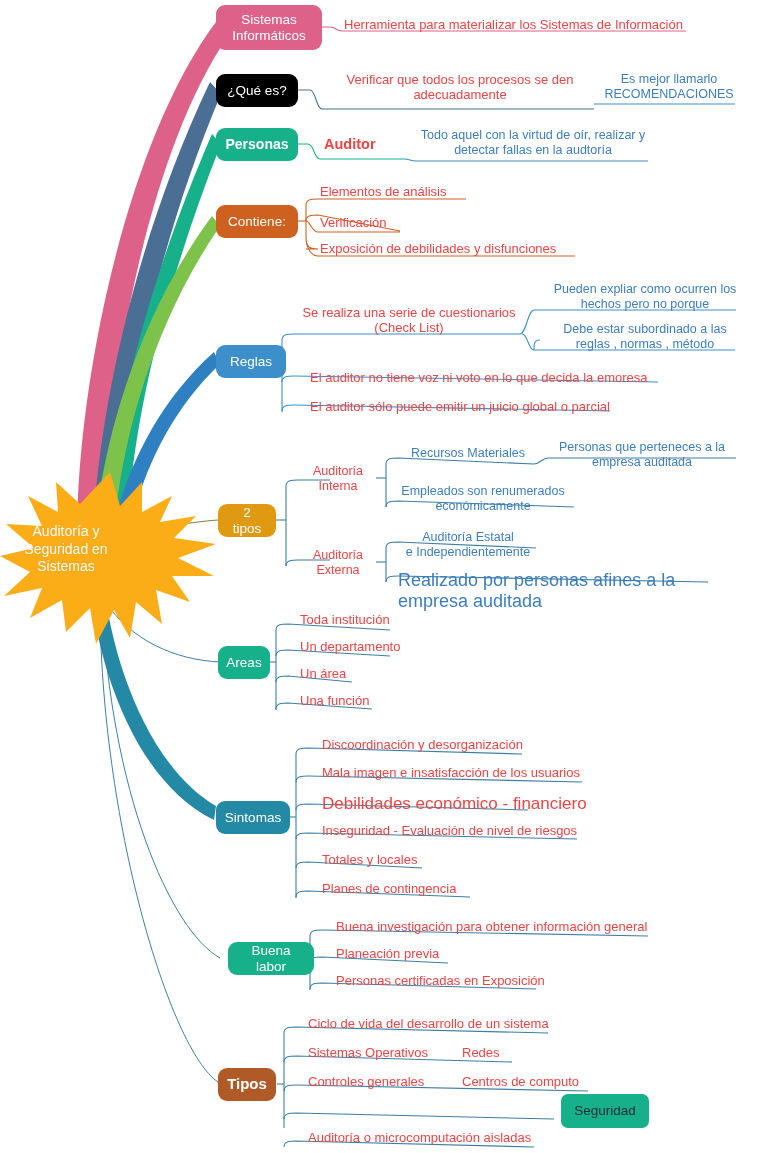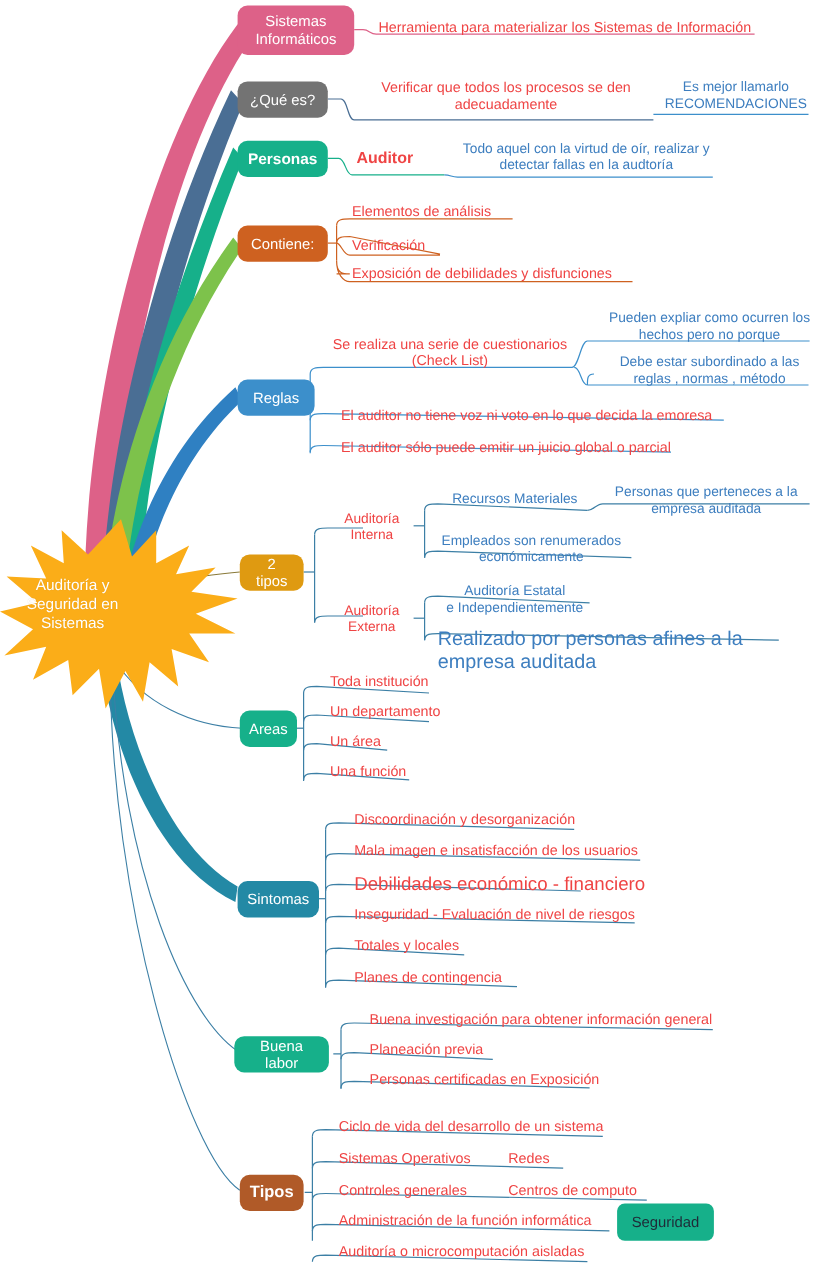--- a/index.html
+++ b/index.html
@@ -172,35 +172,35 @@
   <svg id="star" width="220" height="180" style="left:0px;top:468px;" viewBox="0 0 220 180">
     <polygon fill="#FBAD18" points="110,4 120,38 142,14 142,44 172,28 160,54 196,48 174,70 216,76 178,90 214,108 172,108 190,134 156,122 162,156 136,134 130,170 114,142 96,176 90,140 66,164 62,132 30,150 42,120 4,128 30,104 0,88 34,80 6,56 42,58 28,28 58,44 56,14 80,36"></polygon>
   </svg>
   <div id="star-label" style="left:-4px;top:523px;">Auditoría y
 Seguridad en
 Sistemas</div>
 
   <div class="pill" style="left:216px;top:5px;width:106px;height:45px;background:#DD6188;font-size:13.5px;">Sistemas
 Informáticos</div>
 
-  <div class="pill" style="left:216px;top:74px;width:82px;height:33px;background:#737373;font-size:13.5px;">¿Qué es?</div>
+  <div class="pill" style="left:216px;top:74px;width:82px;height:33px;background:#000000;font-size:13.5px;">¿Qué es?</div>
 
   <div class="pill" style="left:216px;top:128px;width:82px;height:33px;background:#16B08A;font-size:14px;font-weight:bold;">Personas</div>
 
   <div class="pill" style="left:216px;top:205px;width:82px;height:33px;background:#CE6120;font-size:13.5px;">Contiene:</div>
 
   <div class="pill" style="left:216px;top:345px;width:70px;height:33px;background:#3C8FCB;font-size:13.5px;">Reglas</div>
 
   <div class="pill" style="left:218px;top:504px;width:58px;height:33px;background:#DF9A11;font-size:13.5px;">2 tipos</div>
 
   <div class="pill" style="left:218px;top:646px;width:52px;height:33px;background:#16B08A;font-size:13.5px;">Areas</div>
 
   <div class="pill" style="left:216px;top:801px;width:74px;height:33px;background:#2389A5;font-size:13.5px;">Sintomas</div>
 
-  <div class="pill" style="left:213px;top:942px;width:86px;height:33px;background:#16B08A;font-size:13.5px;">Buena labor</div>
+  <div class="pill" style="left:228px;top:942px;width:86px;height:33px;background:#16B08A;font-size:13.5px;">Buena labor</div>
 
   <div class="pill" style="left:218px;top:1068px;width:58px;height:33px;background:#B05A28;font-size:15px;font-weight:bold;">Tipos</div>
 
   <div class="pill" style="left:561px;top:1094px;width:88px;height:34px;background:#16B08A;font-size:13.5px;color:#1f2b38;border-radius:7px;">Seguridad</div>
 
   <div class="leaf c-dark" style="left:344px;top:17px;width:348px;font-size:13px;">Herramienta para materializar los Sistemas de Información</div>
 
   <div class="leaf c-dark" style="left:324px;top:72px;width:272px;font-size:13px;text-align:center;">Verificar que todos los procesos se den
 adecuadamente</div>
   <div class="leaf c-blue" style="left:602px;top:72px;width:134px;font-size:12.5px;text-align:center;">Es mejor llamarlo
@@ -250,16 +250,15 @@
 
   <div class="leaf c-dark" style="left:336px;top:919px;width:320px;font-size:13px;">Buena investigación para obtener información general</div>
   <div class="leaf c-dark" style="left:336px;top:946px;width:160px;font-size:13px;">Planeación previa</div>
   <div class="leaf c-dark" style="left:336px;top:973px;width:240px;font-size:13px;">Personas certificadas en Exposición</div>
 
   <div class="leaf c-dark" style="left:308px;top:1016px;width:260px;font-size:13px;">Ciclo de vida del desarrollo de un sistema</div>
   <div class="leaf c-dark" style="left:308px;top:1045px;width:160px;font-size:13px;">Sistemas Operativos</div>
   <div class="leaf c-dark" style="left:462px;top:1045px;width:70px;font-size:13px;">Redes</div>
   <div class="leaf c-dark" style="left:308px;top:1074px;width:160px;font-size:13px;">Controles generales</div>
   <div class="leaf c-dark" style="left:462px;top:1074px;width:150px;font-size:13px;">Centros de computo</div>
-  <div class="leaf c-dark" style="left:308px;top:1102px;width:260px;font-size:13px;">Administración de la función informática</div>
   <div class="leaf c-dark" style="left:308px;top:1130px;width:250px;font-size:13px;">Auditoría o microcomputación aisladas</div>
 
 </div>
 
 </body></html>

